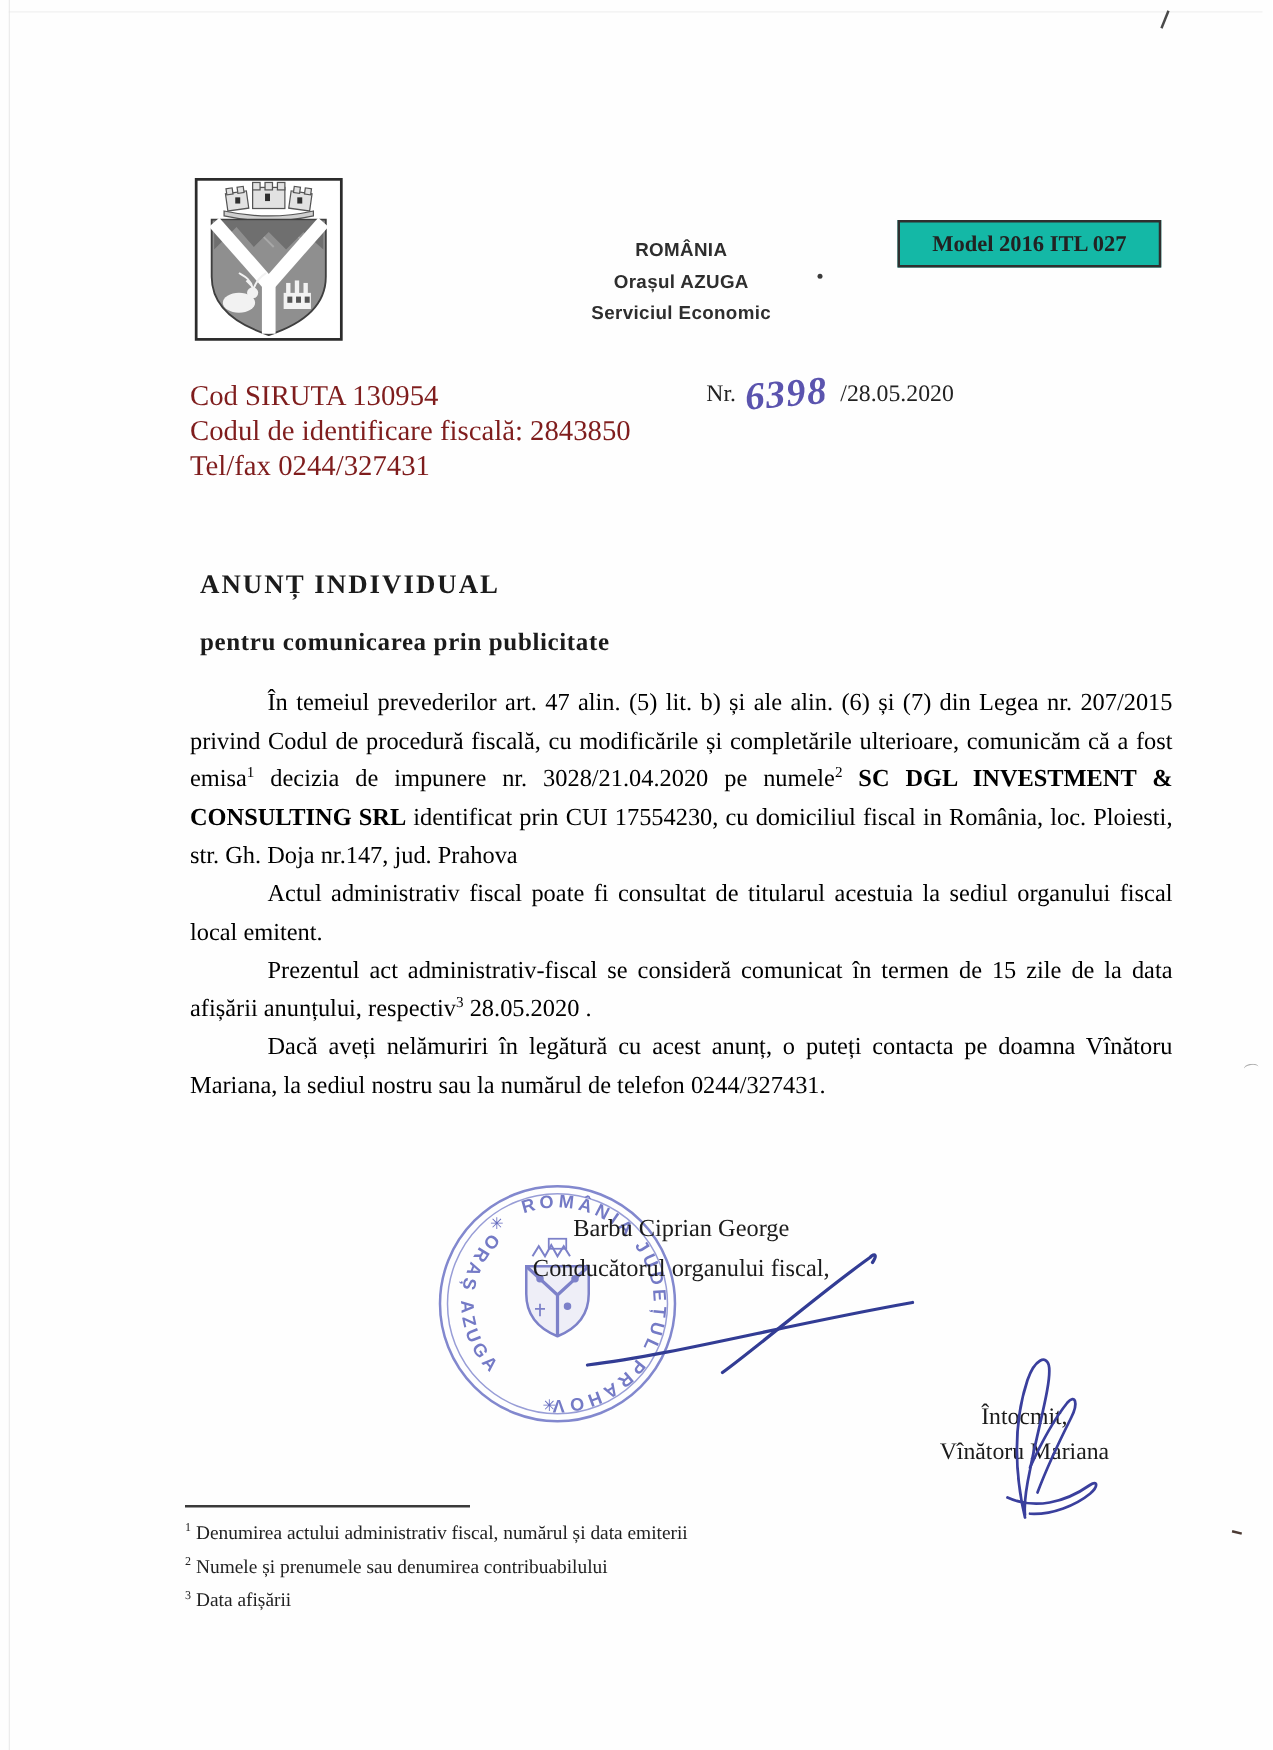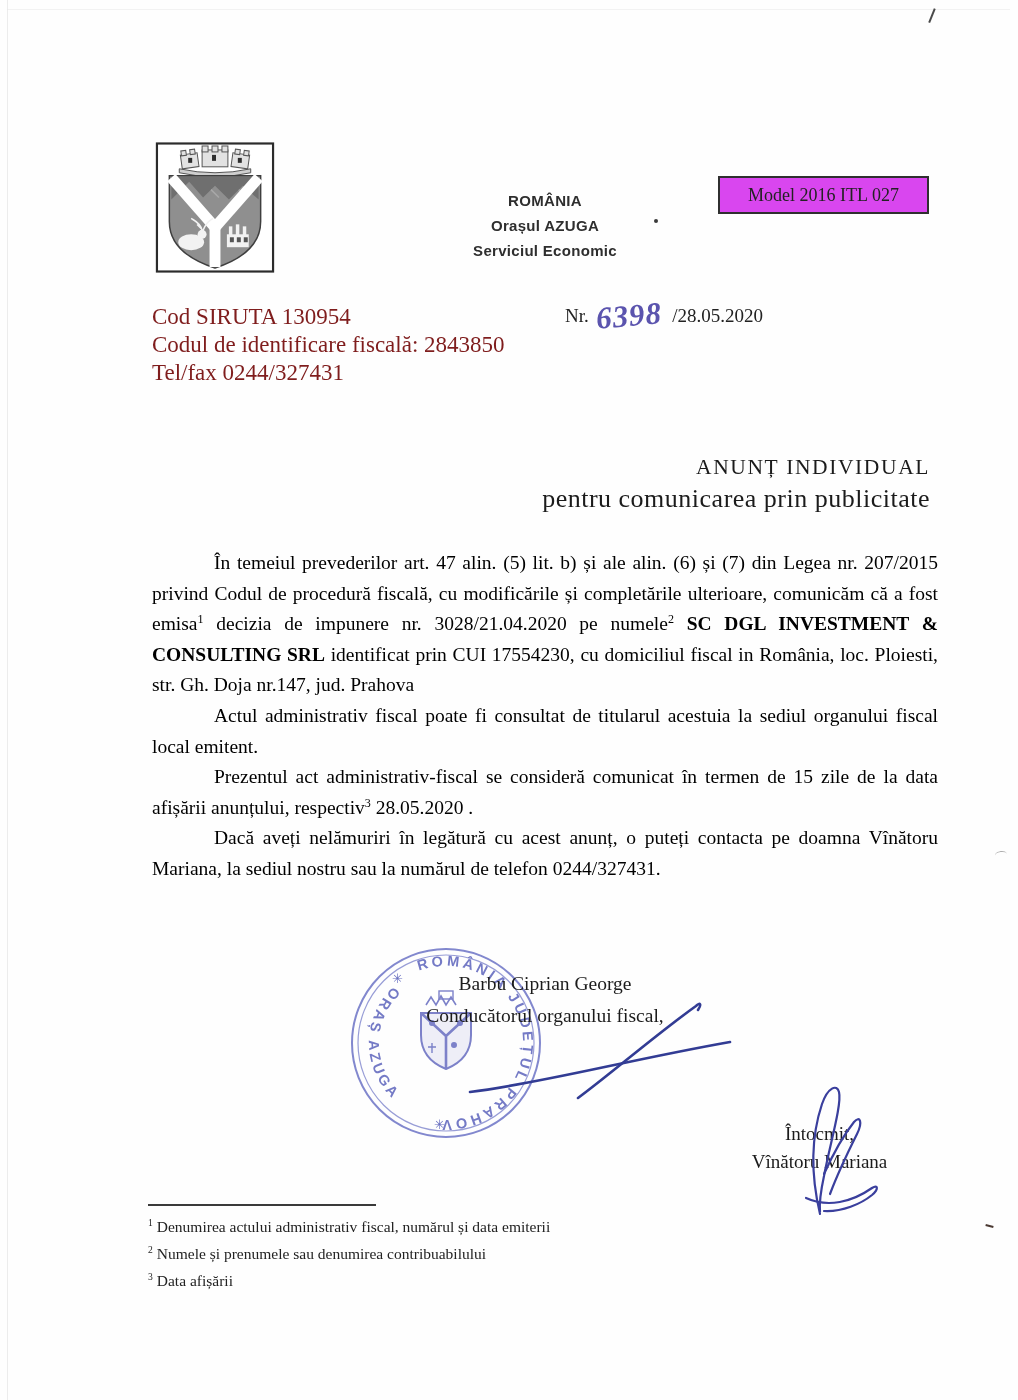--- a/index.html
+++ b/index.html
@@ -18,31 +18,31 @@
   .logo{position:absolute;left:155px;top:142px;width:120px;height:131px;}
   .logo svg{display:block;}
 
   .header-center{
     position:absolute;left:152px;top:188px;width:786px;text-align:center;
     font-family:"Liberation Sans", sans-serif;font-weight:bold;font-size:15px;line-height:25px;color:#2e2e2e;letter-spacing:.3px;
   }
   .model-box{
     position:absolute;left:718px;top:176px;width:207px;height:34px;border:2px solid #2f2f2f;
     display:flex;align-items:center;justify-content:center;
-    font-weight:normal;font-size:18px;color:#222;background:#d946ef;
+    font-weight:bold;font-size:18px;color:#222;background:#14b8a6;
   }
   .issuer{position:absolute;left:152px;top:303px;font-size:23px;line-height:28px;color:#7f1d1d;}
   .regline{position:absolute;left:565px;top:305px;font-size:19px;color:#222;white-space:nowrap;}
   .reg-number{
     display:inline-block;font-style:italic;font-weight:bold;font-size:31px;line-height:20px;
     color:#5b54ae;transform:rotate(-5deg);letter-spacing:1px;margin:0 6px 0 2px;vertical-align:-4px;
   }
-  .title{position:absolute;left:144px;top:452px;width:786px;text-align:right;font-weight:normal;color:#1b1b1b;}
+  .title{position:absolute;left:160px;top:452px;width:786px;text-align:left;font-weight:bold;color:#1b1b1b;}
   .title-line1{font-size:21.5px;letter-spacing:1.6px;line-height:31px;}
-  .title-line2{font-size:26px;letter-spacing:.5px;line-height:31px;}
+  .title-line2{font-size:20px;letter-spacing:.5px;line-height:31px;margin-top:16px;}
 
   .doc-body{position:absolute;left:152px;top:548px;width:786px;font-size:19.5px;line-height:30.6px;text-align:justify;color:#000000;}
   .doc-body p{margin:0;text-indent:62px;}
   sup{vertical-align:super;font-size:.62em;line-height:0;}
 
   .signer{position:absolute;left:152px;top:968px;width:786px;text-align:center;font-size:19.5px;line-height:32px;color:#1b1b1b;z-index:3;}
 
   .stamp{position:absolute;left:346px;top:943px;width:200px;height:200px;z-index:2;mix-blend-mode:multiply;opacity:.85;}
   .sig-main{position:absolute;left:428px;top:988px;width:340px;height:130px;z-index:4;}
   .prepared{position:absolute;left:697px;top:1120px;width:245px;text-align:center;font-size:19px;line-height:28px;color:#1b1b1b;z-index:3;}

